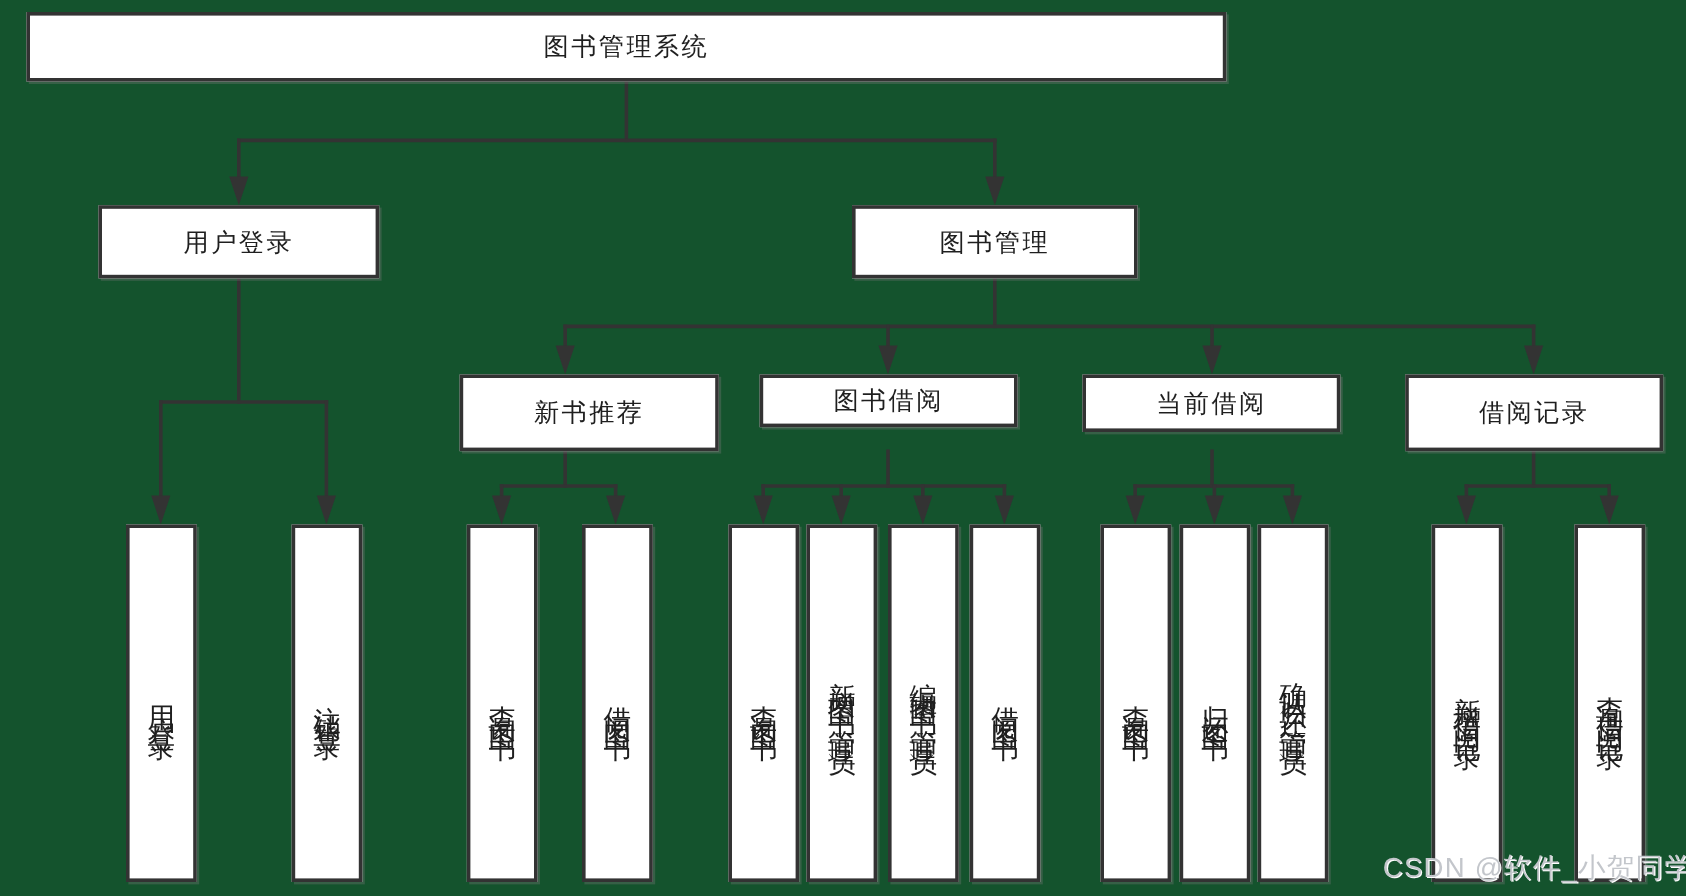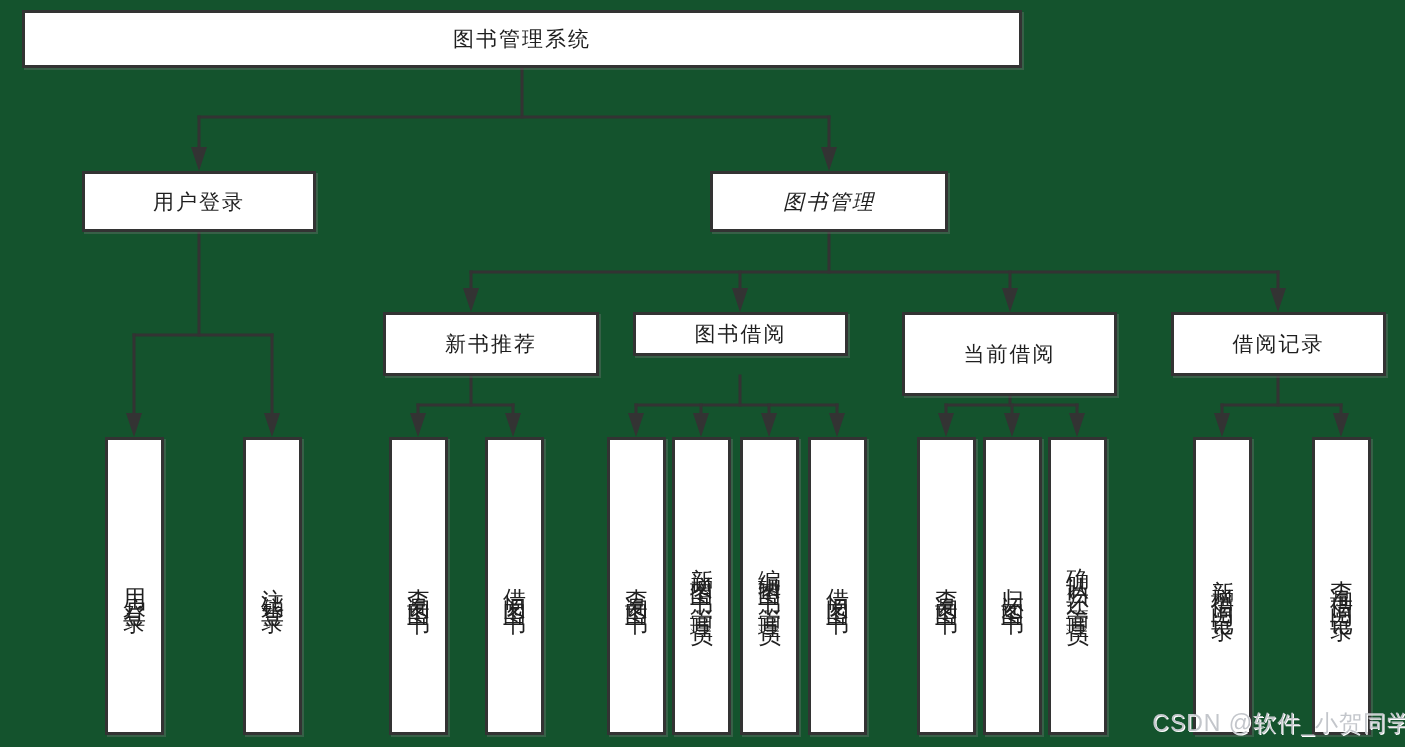--- a/index.html
+++ b/index.html
@@ -33,25 +33,25 @@
     text-orientation: mixed;
     font-size: 23px;
     letter-spacing: 8px;
     line-height: 1;
   }
 
   
   #n-root   { left: 22px;  top: 10px;  width: 1000px; height: 58px; }
   
   #n-user   { left: 82px;  top: 171px; width: 234px;  height: 61px; }
-  #n-mgmt   { left: 710px; top: 171px; width: 238px;  height: 61px; font-style: italic; }
+  #n-mgmt   { left: 710px; top: 171px; width: 238px;  height: 61px; }
   
   #n-rec    { left: 363px;  top: 312px; width: 216px; height: 64px; margin-left: 20px; }
   #n-borrow { left: 633px;  top: 312px; width: 215px; height: 44px; }
-  #n-cur    { left: 902px;  top: 312px; width: 215px; height: 84px; }
+  #n-cur    { left: 902px;  top: 312px; width: 215px; height: 48px; }
   #n-hist   { left: 1171px; top: 312px; width: 215px; height: 64px; }
   
   .leaf { top: 437px; width: 59px; height: 298px; }
   #l-login   { left: 105px; }
   #l-logout  { left: 243px; }
   #l-q1      { left: 389px; }
   #l-b1      { left: 485px; }
   #l-q2      { left: 607px; }
   #l-add     { left: 672px; }
   #l-edit    { left: 740px; }

